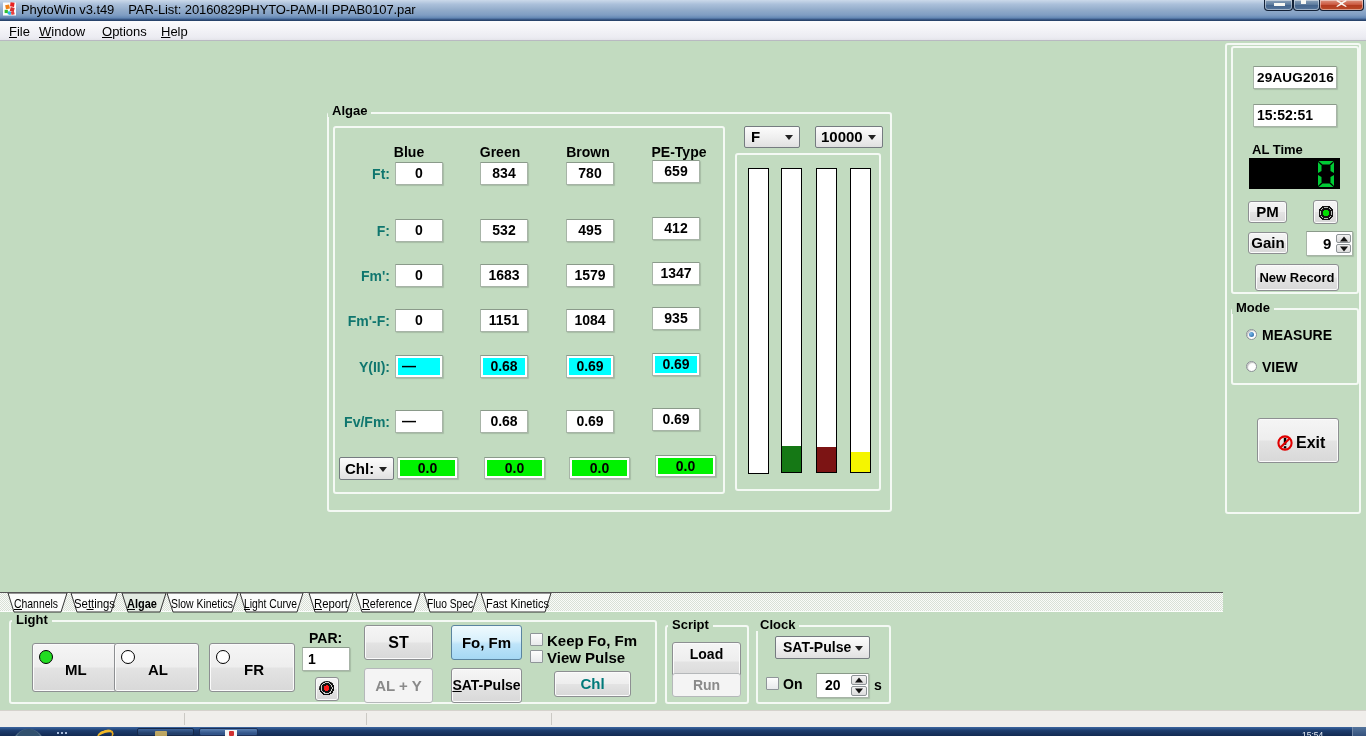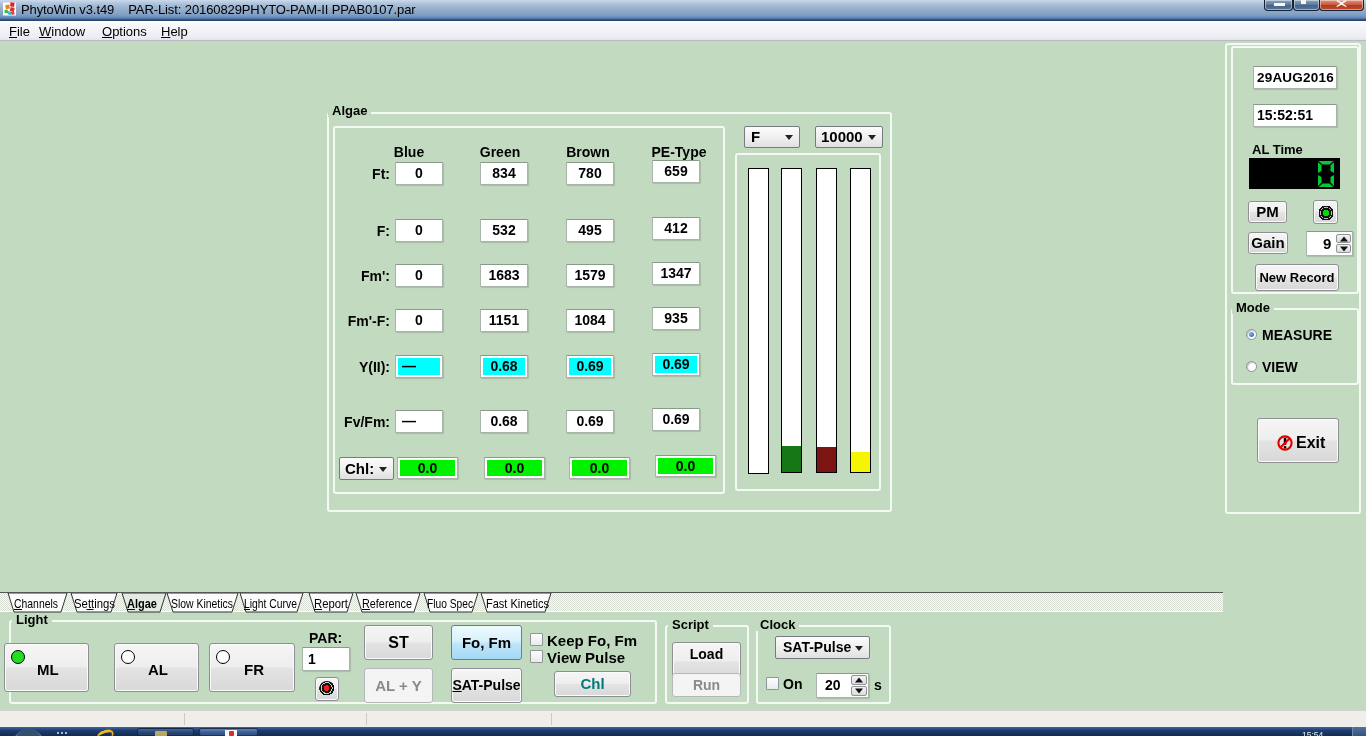--- a/index.html
+++ b/index.html
@@ -19,21 +19,21 @@
 .mitem{position:absolute;top:3px;font-size:13px;color:#000;}
 
 #main{position:absolute;left:0;top:41px;width:1366px;height:669px;background:#c2dbc0;}
 
 .grp{position:absolute;border:2px solid #f4f9f4;border-radius:3px;}
 .gcap{position:absolute;font-size:13px;font-weight:bold;color:#000;background:#c2dbc0;padding:0 4px;line-height:13px;}
 
 .vbox{position:absolute;width:48px;height:23px;background:#fff;border:1px solid #a7b4a7;border-top-color:#8a9a8a;
  border-radius:1px;box-shadow:1px 1px 1px rgba(120,140,120,.38);font-size:14px;font-weight:bold;
  text-align:center;line-height:21px;color:#000;}
-.rowlab{position:absolute;font-size:14px;font-weight:bold;color:#000000;text-align:right;width:60px;}
+.rowlab{position:absolute;font-size:14px;font-weight:bold;color:#0f766e;text-align:right;width:60px;}
 .colhead{position:absolute;font-size:14px;font-weight:bold;color:#000;text-align:center;width:60px;}
 
 .btn{position:absolute;border:1px solid #8d8f92;border-radius:3px;color:#000;
  background:linear-gradient(180deg,#f5f5f5,#eeeeee 48%,#e3e3e3 52%,#d8d8d8);
  box-shadow:inset 0 0 0 1px #fbfbfb;font-weight:bold;text-align:center;}
 .btn.dis{background:#f4f4f4;border-color:#b5b8ba;color:#8a8a8a;box-shadow:none;}
 
 .combo{position:absolute;border:1px solid #757b80;border-radius:2px;background:linear-gradient(180deg,#fcfcfc,#ededed 60%,#e0e0e0);
  font-size:14px;font-weight:bold;color:#000;}
 .combo .arr{position:absolute;right:6px;top:50%;margin-top:-2px;width:0;height:0;
@@ -237,21 +237,21 @@
     <rect x="244" y="16" width="6" height="1"></rect>
     <rect x="314" y="16" width="8" height="1"></rect>
     <rect x="362" y="16" width="8" height="1"></rect>
    </g>
   </svg>
  </div>
 
  <div class="grp" style="left:9px;top:620px;width:648px;height:84px;"></div>
  <div class="gcap" style="left:12px;top:613px;">Light</div>
 
- <div class="btn" style="left:4px;top:643px;width:85px;height:49px;">
+ <div class="btn" style="left:32px;top:643px;width:85px;height:49px;">
    <div class="abs" style="left:6px;top:6px;width:14px;height:14px;border-radius:50%;background:#22dd22;border:1px solid #000;"></div>
    <span style="position:absolute;left:32px;top:17px;font-size:15px;">ML</span>
  </div>
  <div class="btn" style="left:114px;top:643px;width:85px;height:49px;">
    <div class="abs" style="left:6px;top:6px;width:14px;height:14px;border-radius:50%;background:#fff;border:1px solid #000;"></div>
    <span style="position:absolute;left:33px;top:17px;font-size:15px;">AL</span>
  </div>
  <div class="btn" style="left:209px;top:643px;width:86px;height:49px;padding-left:41px;">
    <div class="abs" style="left:6px;top:6px;width:14px;height:14px;border-radius:50%;background:#fff;border:1px solid #000;"></div>
    <span style="position:absolute;left:34px;top:17px;font-size:15px;">FR</span>

